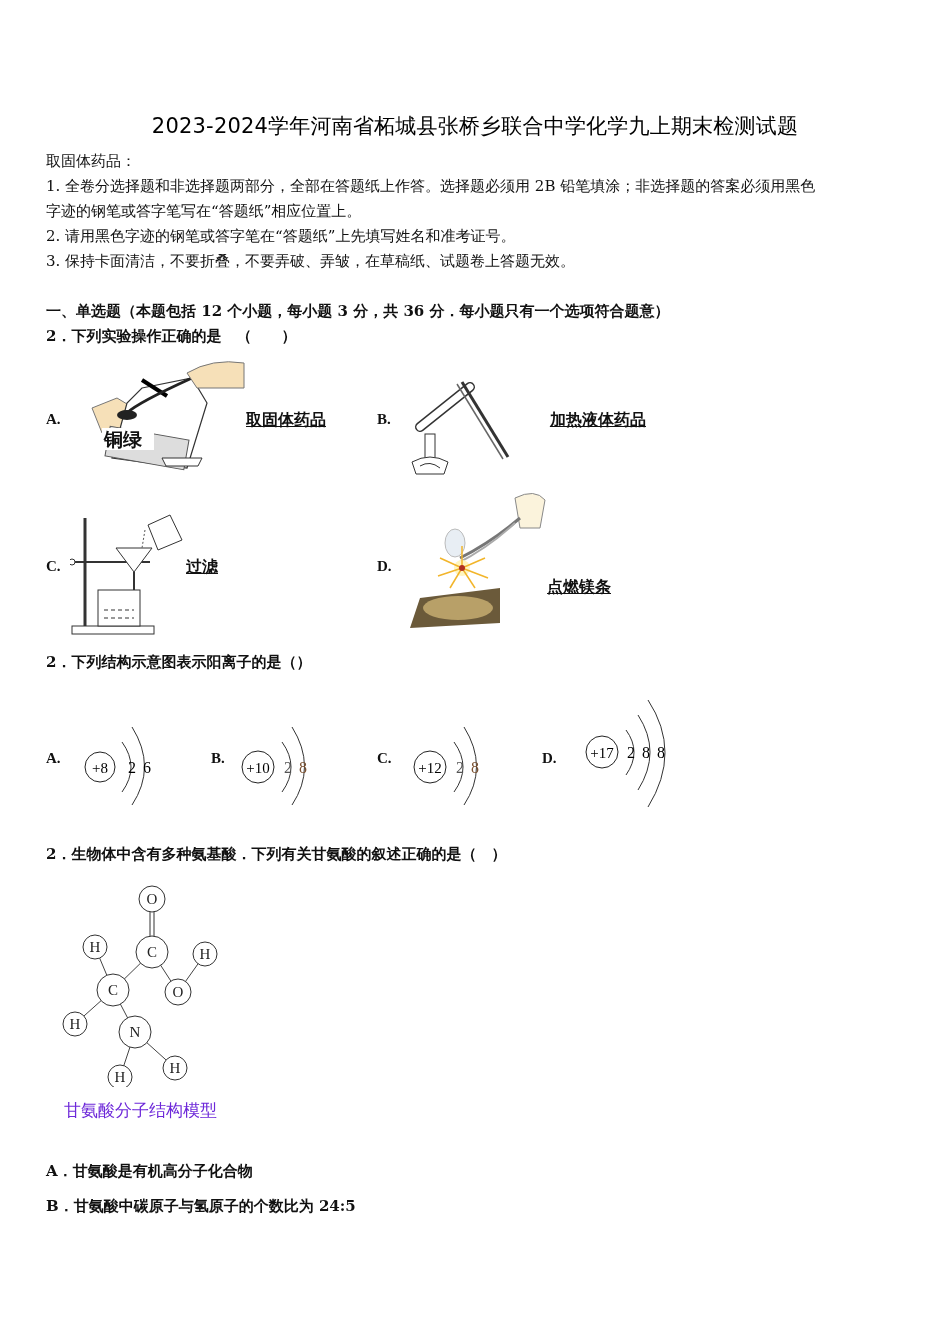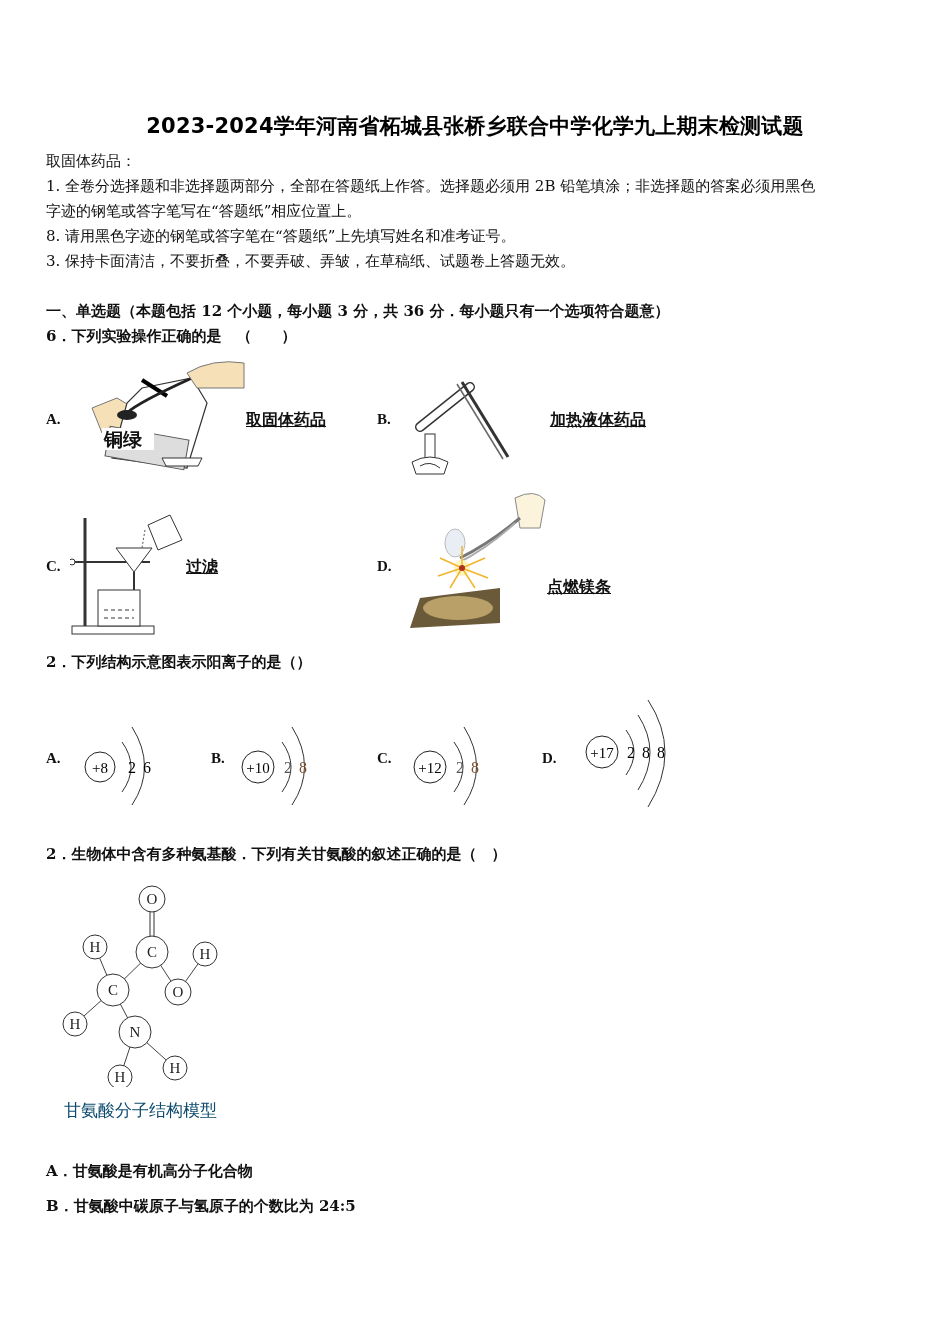--- a/index.html
+++ b/index.html
@@ -1,40 +1,40 @@
 <!DOCTYPE html>
 <html><head>
 <meta charset="utf-8">
 <style>
   html, body { margin: 0; padding: 0; background: #ffffff; }
   body { width: 950px; height: 1344px; position: relative; overflow: hidden;
          font-family: "DejaVu Serif", "Liberation Serif", serif; color: #111; }
   .abs { position: absolute; }
   .title { left: 0; width: 950px; top: 112px; text-align: center; font-family: "DejaVu Sans", "Liberation Sans", sans-serif;
-           font-weight: bold; font-size: 21px; letter-spacing: 0.2px; color: #000; }
+           font-weight: normal; font-size: 21px; letter-spacing: 0.2px; color: #000; }
   .line { position: absolute; left: 46px; font-size: 15px; white-space: nowrap; }
   .bold { font-weight: bold; }
   .opt-letter { position: absolute; font-weight: bold; font-size: 15px; font-family: "Liberation Serif", serif; }
   .opt-caption { position: absolute; font-weight: bold; font-size: 16px; text-decoration: underline; }
   svg text { font-family: "Liberation Serif", serif; }
 </style>
 </head>
 <body>
 
 <div class="abs title">2023-2024学年河南省柘城县张桥乡联合中学化学九上期末检测试题</div>
 
 <div class="line" style="top:152px;">取固体药品：</div>
 <div class="line" style="top:177px;">1. 全卷分选择题和非选择题两部分，全部在答题纸上作答。选择题必须用 2B 铅笔填涂；非选择题的答案必须用黑色</div>
 <div class="line" style="top:202px;">字迹的钢笔或答字笔写在“答题纸”相应位置上。</div>
-<div class="line" style="top:227px;">8. 请用黑色字迹的钢笔或答字笔在“答题纸”上先填写姓名和准考证号。</div>
+<div class="line" style="top:227px;">2. 请用黑色字迹的钢笔或答字笔在“答题纸”上先填写姓名和准考证号。</div>
 <div class="line" style="top:252px;text-align:center;">3. 保持卡面清洁，不要折叠，不要弄破、弄皱，在草稿纸、试题卷上答题无效。</div>
 
 <div class="line bold" style="top:302px;">一、单选题（本题包括 12 个小题，每小题 3 分，共 36 分．每小题只有一个选项符合题意）</div>
 
-<div class="line bold" style="top:327px;">6．下列实验操作正确的是　（　　）</div>
+<div class="line bold" style="top:327px;">2．下列实验操作正确的是　（　　）</div>
 
 <div class="opt-letter" style="left:46px; top:411px;">A.</div>
 <svg class="abs" style="left:72px; top:358px;" width="175" height="115">
   <path d="M20 50 L45 40 L70 55 L60 80 L30 75 Z" fill="#f6e0b8" stroke="#777" stroke-width="1"></path>
   <path d="M70 30 L120 20 L135 45 L115 110 L40 100 L55 45 Z" fill="#fff" stroke="#333" stroke-width="1.2"></path>
   <rect x="35" y="75" width="80" height="30" fill="#ddd" stroke="#555" transform="rotate(10 75 90)"></rect>
   <line x1="70" y1="22" x2="95" y2="38" stroke="#000" stroke-width="4"></line>
   <path d="M55 55 Q65 45 120 20" stroke="#222" stroke-width="3" fill="none"></path>
   <ellipse cx="55" cy="57" rx="10" ry="5" fill="#222"></ellipse>
   <path d="M115 15 Q140 0 172 5 L172 30 L125 30 Z" fill="#f6e0b8" stroke="#777" stroke-width="1"></path>
@@ -169,20 +169,20 @@
     <text x="40" y="70">H</text>
     <text x="150" y="77">H</text>
     <text x="58" y="113">C</text>
     <text x="123" y="115">O</text>
     <text x="20" y="147">H</text>
     <text x="80" y="155">N</text>
     <text x="120" y="191">H</text>
     <text x="65" y="200">H</text>
   </g>
 </svg>
-<div class="abs" style="left:64px; top:1099px; font-family: 'DejaVu Sans', 'Liberation Sans', sans-serif; font-size:17px; color:#0c4a6e;">甘氨酸分子结构模型</div>
+<div class="abs" style="left:64px; top:1099px; font-family: 'DejaVu Sans', 'Liberation Sans', sans-serif; font-size:17px; color:#6d28d9;">甘氨酸分子结构模型</div>
 
 <div class="line bold" style="top:1162px;">
   <span>A．</span><span>甘氨酸是有机高分子化合物</span>
 </div>
 <div class="line bold" style="top:1197px;">
   <span>B．</span><span>甘氨酸中碳原子与氢原子的个数比为 24:5</span>
 </div>
 
 </body></html>

